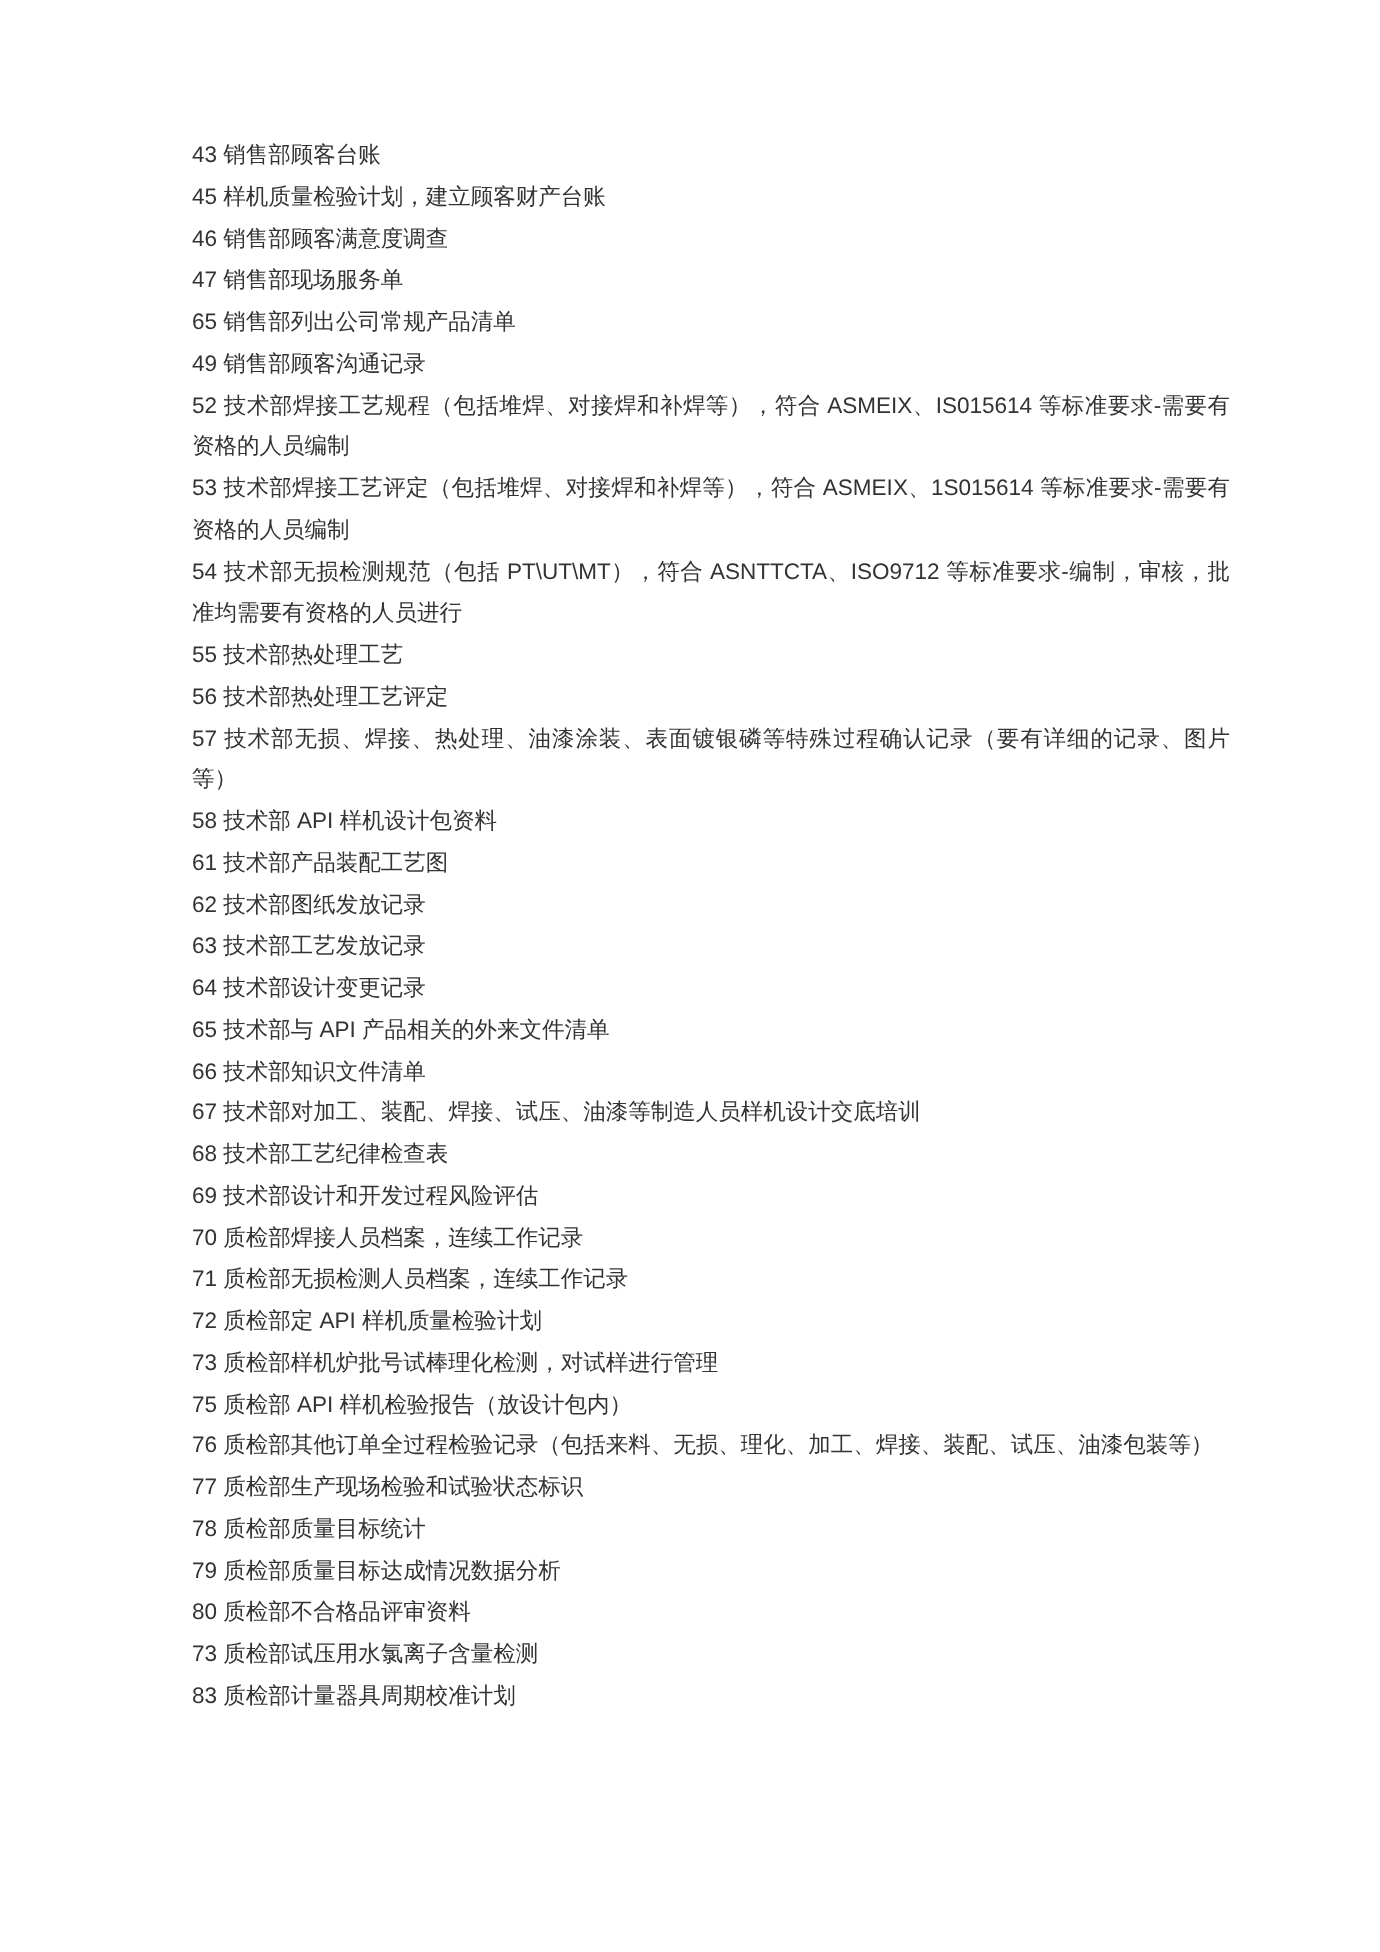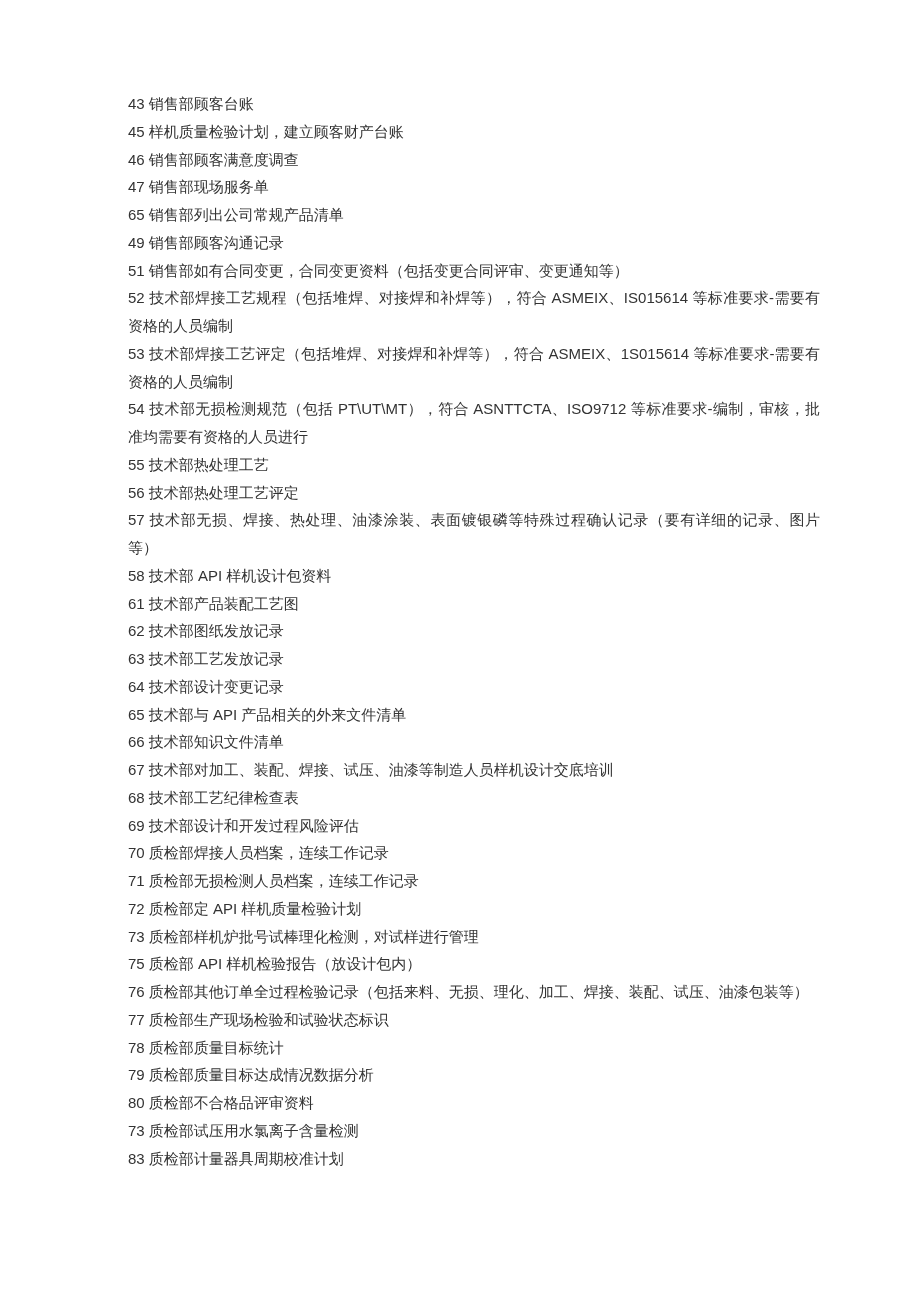--- a/index.html
+++ b/index.html
@@ -28,21 +28,20 @@
 </head>
 <body>
 
 <div id="list-container">
     <div class="item"><span class="num">43</span> <span class="text">销售部顾客台账</span></div>
     <div class="item"><span class="num">45</span> <span class="text">样机质量检验计划，建立顾客财产台账</span></div>
     <div class="item"><span class="num">46</span> <span class="text">销售部顾客满意度调查</span></div>
     <div class="item"><span class="num">47</span> <span class="text">销售部现场服务单</span></div>
     <div class="item"><span class="num">65</span> <span class="text">销售部列出公司常规产品清单</span></div>
     <div class="item"><span class="num">49</span> <span class="text">销售部顾客沟通记录</span></div>
-    <div class="item"><span class="num">51</span> <span class="text">销售部如有合同变更，合同变更资料（包括变更合同评审、变更通知等）</span></div>
     <div class="item"><span class="num">52</span> <span class="text">技术部焊接工艺规程（包括堆焊、对接焊和补焊等），符合 ASMEIX、IS015614 等标准要求-需要有资格的人员编制</span></div>
     <div class="item"><span class="num">53</span> <span class="text">技术部焊接工艺评定（包括堆焊、对接焊和补焊等），符合 ASMEIX、1S015614 等标准要求-需要有资格的人员编制</span></div>
     <div class="item"><span class="num">54</span> <span class="text">技术部无损检测规范（包括 PT\UT\MT），符合 ASNTTCTA、ISO9712 等标准要求-编制，审核，批准均需要有资格的人员进行</span></div>
     <div class="item"><span class="num">55</span> <span class="text">技术部热处理工艺</span></div>
     <div class="item"><span class="num">56</span> <span class="text">技术部热处理工艺评定</span></div>
     <div class="item"><span class="num">57</span> <span class="text">技术部无损、焊接、热处理、油漆涂装、表面镀银磷等特殊过程确认记录（要有详细的记录、图片等）</span></div>
     <div class="item"><span class="num">58</span> <span class="text">技术部 API 样机设计包资料</span></div>
     <div class="item"><span class="num">61</span> <span class="text">技术部产品装配工艺图</span></div>
     <div class="item"><span class="num">62</span> <span class="text">技术部图纸发放记录</span></div>
     <div class="item"><span class="num">63</span> <span class="text">技术部工艺发放记录</span></div>

